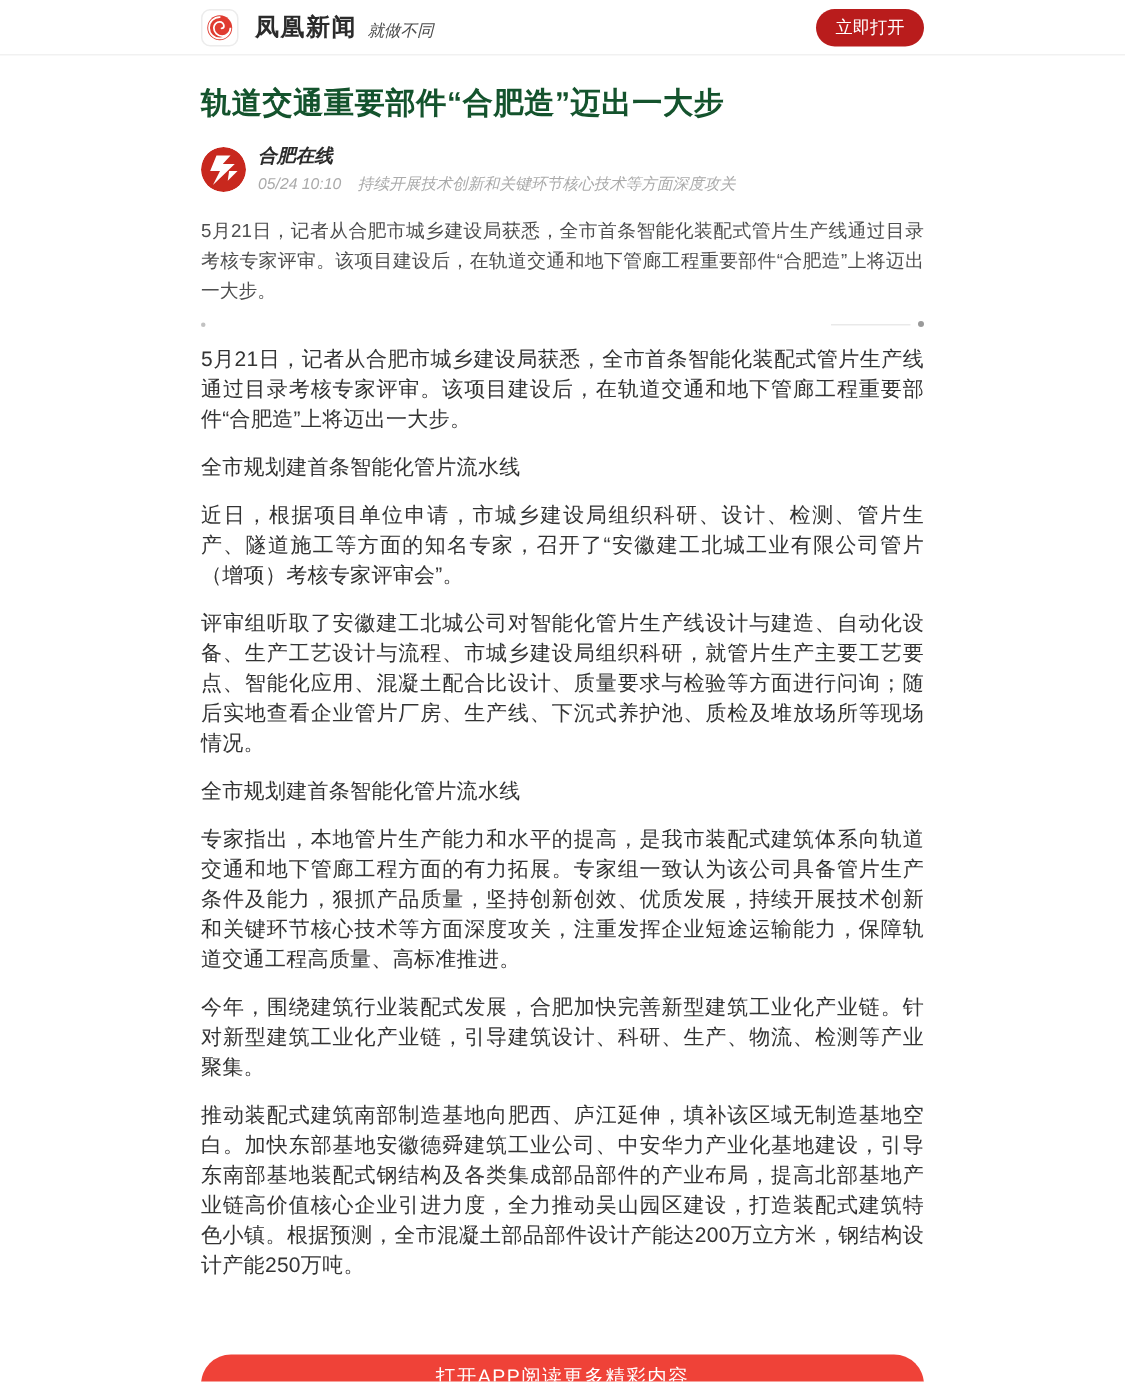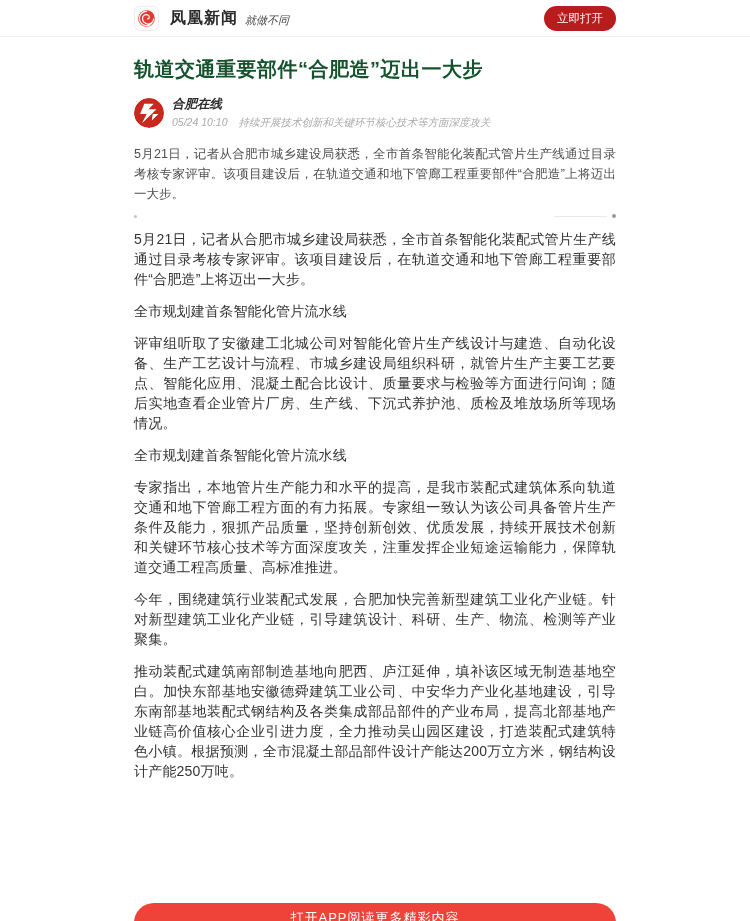--- a/index.html
+++ b/index.html
@@ -95,20 +95,21 @@
   <div class="divider-row">
     <span class="dot-s"></span>
     <span class="spacer"></span>
     <span class="divider-line"></span>
     <span class="dot-m"></span>
   </div>
 
   <div class="body-text">
     <p>5月21日，记者从合肥市城乡建设局获悉，全市首条智能化装配式管片生产线通过目录考核专家评审。该项目建设后，在轨道交通和地下管廊工程重要部件“合肥造”上将迈出一大步。</p>
     <p>全市规划建首条智能化管片流水线</p>
+    <p>近日，根据项目单位申请，市城乡建设局组织科研、设计、检测、管片生产、隧道施工等方面的知名专家，召开了“安徽建工北城工业有限公司管片（增项）考核专家评审会”。</p>
     <p>评审组听取了安徽建工北城公司对智能化管片生产线设计与建造、自动化设备、生产工艺设计与流程、市城乡建设局组织科研，就管片生产主要工艺要点、智能化应用、混凝土配合比设计、质量要求与检验等方面进行问询；随后实地查看企业管片厂房、生产线、下沉式养护池、质检及堆放场所等现场情况。</p>
     <p>全市规划建首条智能化管片流水线</p>
     <p>专家指出，本地管片生产能力和水平的提高，是我市装配式建筑体系向轨道交通和地下管廊工程方面的有力拓展。专家组一致认为该公司具备管片生产条件及能力，狠抓产品质量，坚持创新创效、优质发展，持续开展技术创新和关键环节核心技术等方面深度攻关，注重发挥企业短途运输能力，保障轨道交通工程高质量、高标准推进。</p>
     <p>今年，围绕建筑行业装配式发展，合肥加快完善新型建筑工业化产业链。针对新型建筑工业化产业链，引导建筑设计、科研、生产、物流、检测等产业聚集。</p>
     <p>推动装配式建筑南部制造基地向肥西、庐江延伸，填补该区域无制造基地空白。加快东部基地安徽德舜建筑工业公司、中安华力产业化基地建设，引导东南部基地装配式钢结构及各类集成部品部件的产业布局，提高北部基地产业链高价值核心企业引进力度，全力推动吴山园区建设，打造装配式建筑特色小镇。根据预测，全市混凝土部品部件设计产能达200万立方米，钢结构设计产能250万吨。</p>
   </div>
 
 </div>
 
 <div class="bottom-btn">打开APP阅读更多精彩内容</div>

